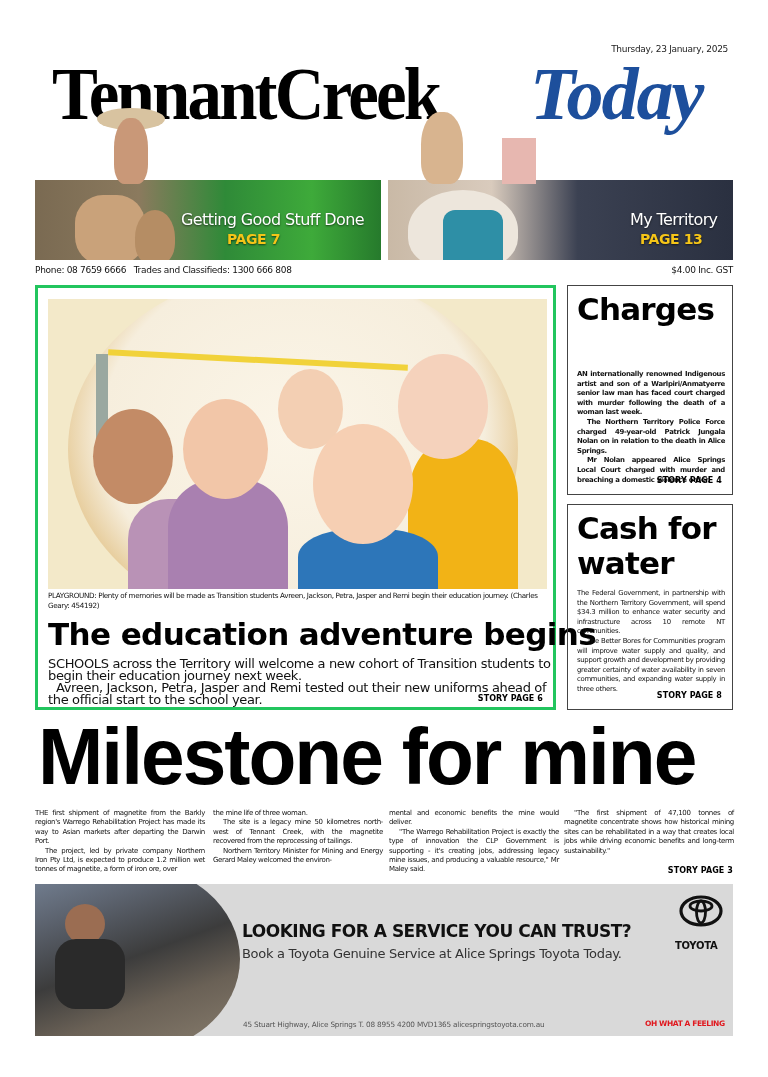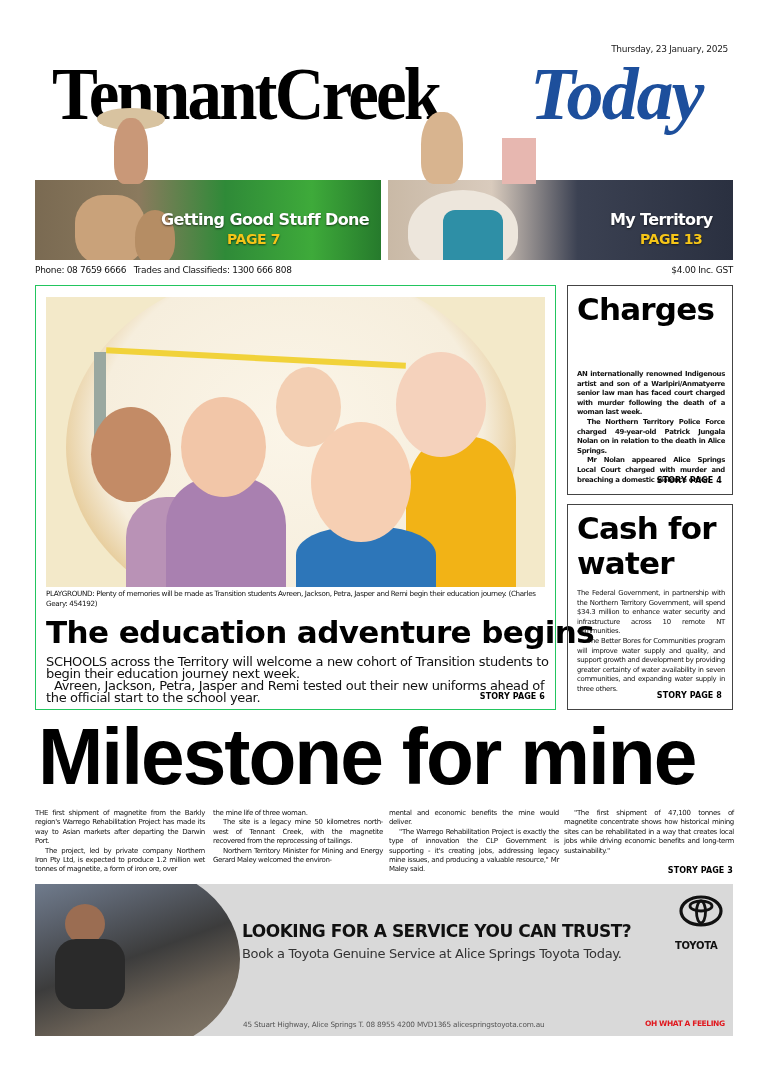--- a/index.html
+++ b/index.html
@@ -5,26 +5,26 @@
     * { box-sizing: border-box; margin: 0; padding: 0; }
     body { width: 768px; height: 1077px; background: #ffffff; position: relative; overflow: hidden; font-family: "Liberation Sans", sans-serif; color: #111; }
     .abs { position: absolute; }
     .date { left: 560px; top: 44px; width: 168px; text-align: right; font-size: 9px; color: #222; font-family: "DejaVu Sans", sans-serif; letter-spacing: -0.3px; }
     .masthead { left: 52px; top: 54px; width: 700px; height: 80px; white-space: nowrap; }
     .mast-black { font-family: "Liberation Serif", serif; font-size: 74px; font-weight: bold; color: #000; letter-spacing: -3px; line-height: 80px; transform: scaleX(0.93); display:inline-block; transform-origin: left; }
     .mast-blue { font-family: "Liberation Serif", serif; font-style: italic; font-weight: bold; font-size: 74px; color: #1d4f9c; letter-spacing: -2px; line-height: 80px; position: absolute; left: 478px; top: 0; }
     .promo { top: 180px; height: 80px; overflow: hidden; }
     .promo-left { left: 35px; width: 346px; background: linear-gradient(90deg, #7a6a52 0%, #8b7a5e 30%, #2f8a38 55%, #3eaa3a 80%, #267a2c 100%); }
     .promo-right { left: 388px; width: 345px; background: linear-gradient(90deg, #c9b9a6 0%, #d9cbbd 30%, #3b4152 55%, #2a3040 100%); }
-    .promo-title { position: absolute; color: #fff; font-family: "DejaVu Sans", sans-serif; font-weight: bold; font-size: 16px; letter-spacing: -0.6px; text-shadow: 0 1px 2px rgba(0,0,0,0.6); white-space: nowrap; }
+    .promo-title { position: absolute; color: #fff; font-family: "DejaVu Sans", sans-serif; font-weight: normal; font-size: 16px; letter-spacing: -0.6px; text-shadow: 0 1px 2px rgba(0,0,0,0.6); white-space: nowrap; margin-left: 20px; }
     .promo-page { position: absolute; color: #f5c518; font-family: "DejaVu Sans", sans-serif; font-weight: bold; font-size: 14px; letter-spacing: -0.4px; text-shadow: 0 1px 2px rgba(0,0,0,0.6); white-space: nowrap; }
     .person { position: absolute; border-radius: 50% 50% 40% 40%; }
     .infobar { top: 265px; left: 35px; width: 698px; height: 12px; font-size: 9px; font-family: "DejaVu Sans", sans-serif; letter-spacing: -0.3px; color: #111; }
     .infobar .right { position: absolute; right: 0; top: 0; }
-    .mainbox { left: 35px; top: 285px; width: 521px; height: 425px; border: 1px solid #22c55e; }
+    .mainbox { left: 35px; top: 285px; width: 521px; height: 425px; border: 3px solid #22c55e; }
     .photo { position: absolute; left: 10px; top: 11px; width: 499px; height: 290px; background: #f3e9c9; overflow: hidden; }
     .ring { position: absolute; left: 20px; top: -30px; width: 450px; height: 360px; border-radius: 50%; background: radial-gradient(ellipse at 50% 45%, #fbf5e8 0%, #f6eedd 60%, #e8cfa0 72%, #f4e7c4 80%, #faf1dc 100%); }
     .kid { position: absolute; border-radius: 50%; }
     .shirt { position: absolute; border-radius: 40% 40% 0 0; }
     .caption { position: absolute; left: 10px; top: 303px; width: 505px; font-size: 7.2px; line-height: 10px; font-family: "DejaVu Sans", sans-serif; letter-spacing: -0.35px; color: #111; }
     .headline-main { position: absolute; left: 10px; top: 328px; font-family: "DejaVu Sans", sans-serif; font-weight: bold; font-size: 31px; letter-spacing: -0.6px; color: #000; white-space: nowrap; line-height: 36px; }
     .lede { position: absolute; left: 10px; top: 370px; width: 505px; font-size: 13px; line-height: 12px; font-family: "DejaVu Sans", sans-serif; letter-spacing: -0.35px; color: #111; }
     .lede p + p { text-indent: 8px; }
     .story-ref { position: absolute; right: 10px; font-family: "DejaVu Sans", sans-serif; font-weight: bold; font-size: 8px; color: #000; letter-spacing: 0.1px; }
     .sidebox { left: 567px; width: 166px; border: 1px solid #444; }

